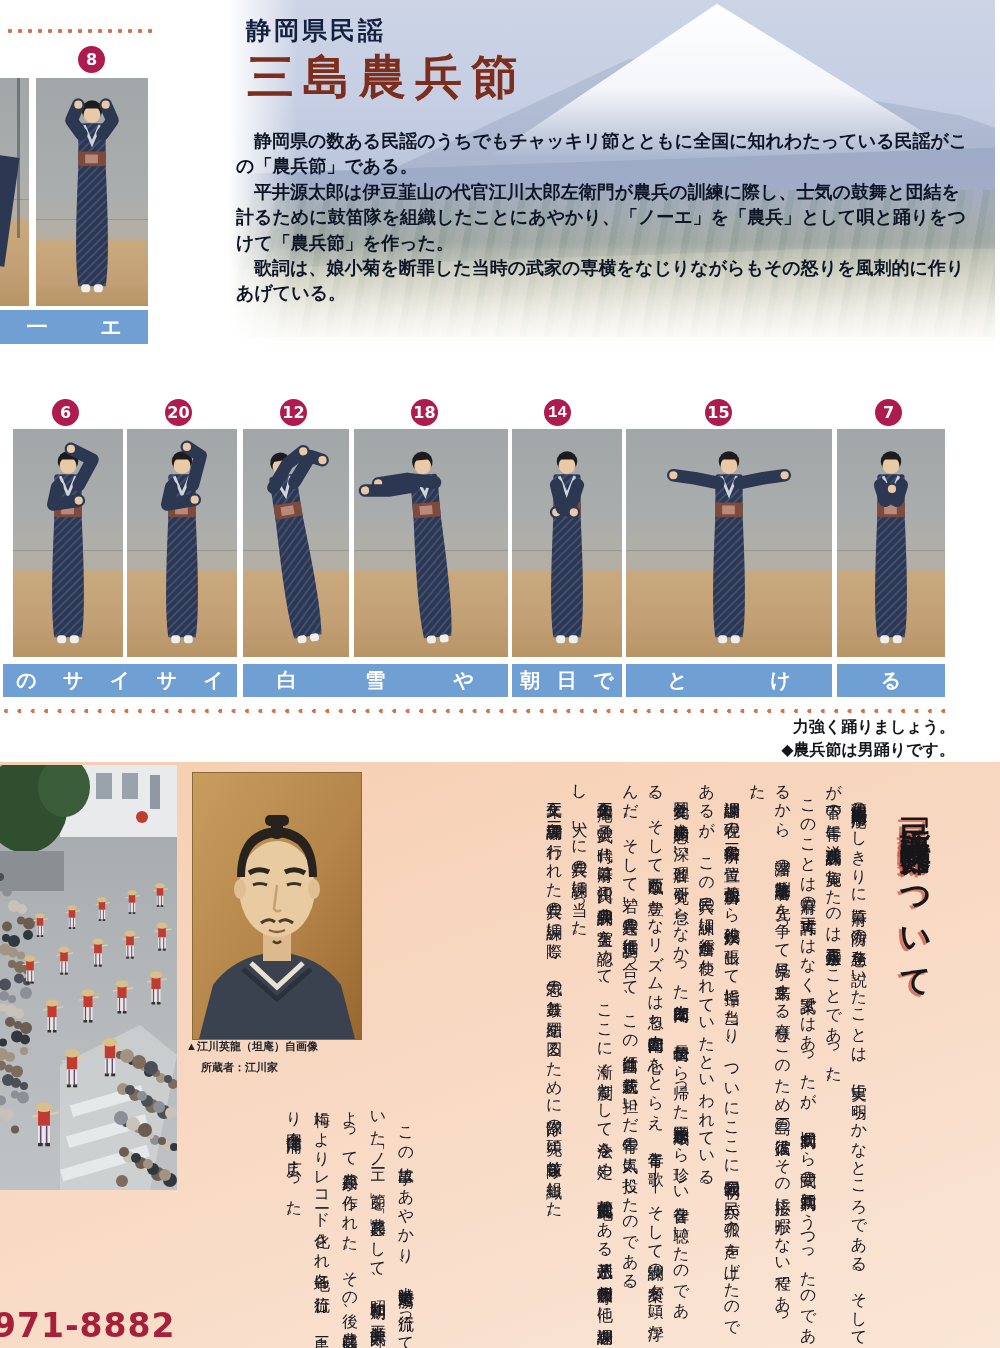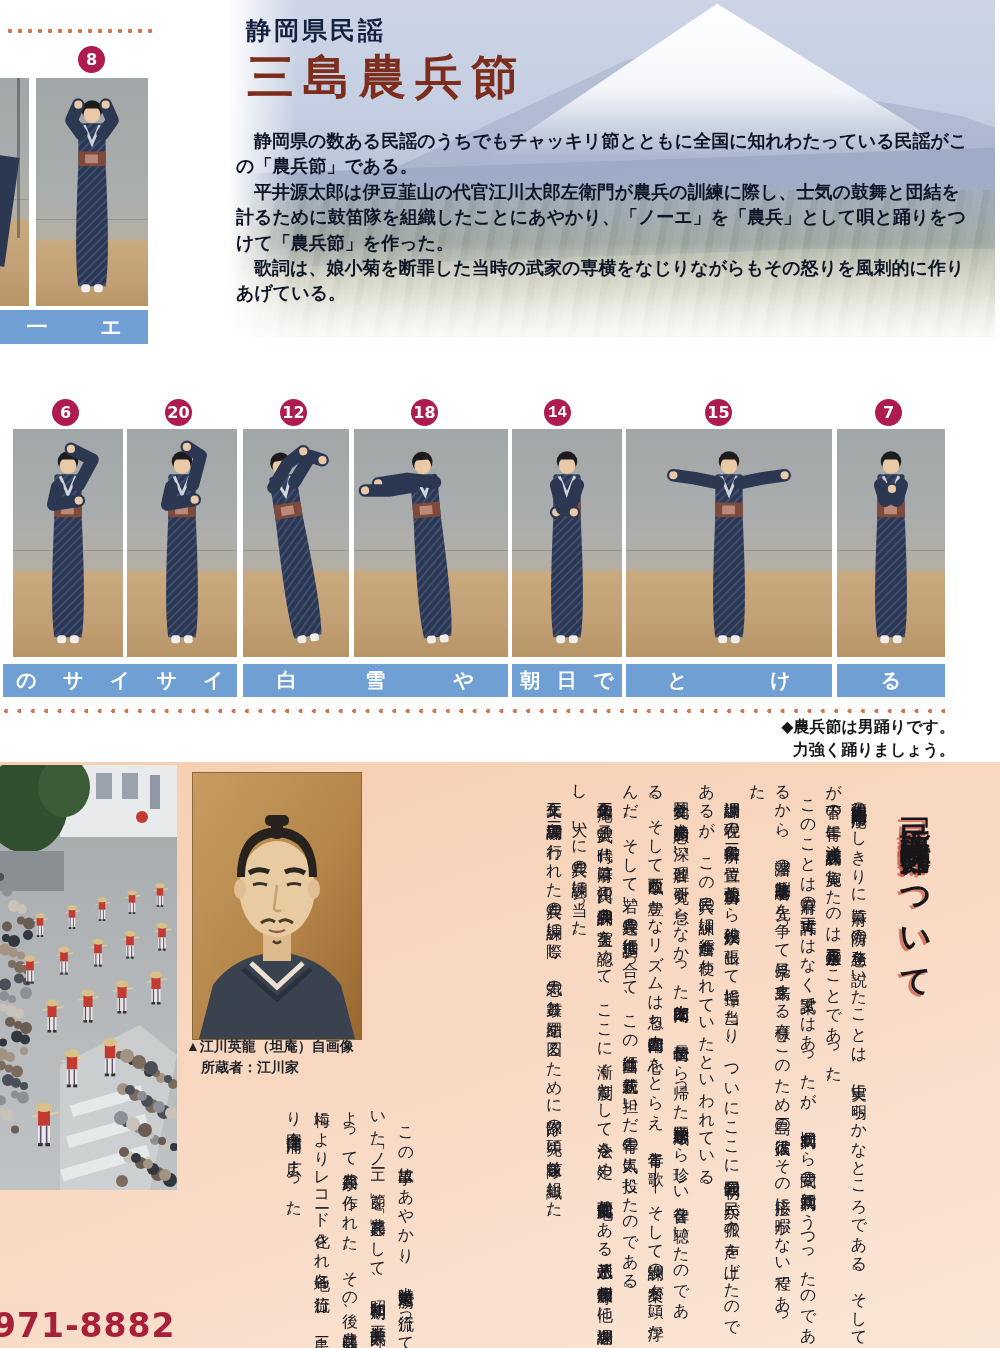--- a/index.html
+++ b/index.html
@@ -77,21 +77,21 @@
 
   
   .note{position:absolute;left:620px;top:715px;width:335px;text-align:right;
         font-size:16px;font-weight:bold;color:#14161c;line-height:23px;}
 
   
   .bottom-bg{position:absolute;left:0;top:762px;width:1000px;height:586px;
         background:linear-gradient(160deg,#f6ceb0 0%,#f8d8c2 45%,#fae6d6 100%);}
   .parade{position:absolute;left:0;top:765px;width:177px;height:425px;background:#b6babd;overflow:hidden;}
   .portrait{position:absolute;left:192px;top:772px;width:170px;height:268px;border:1px solid #8a6a3a;box-sizing:border-box;overflow:hidden;}
-  .pcap{position:absolute;left:186px;top:1036px;width:230px;font-size:14px;color:#20242a;line-height:21px;font-weight:600;}
+  .pcap{position:absolute;left:186px;top:1036px;width:230px;font-size:11px;color:#20242a;line-height:21px;font-weight:600;}
   .pcap .l2{padding-left:15px;}
 
   .v-title{position:absolute;left:894px;top:800px;height:430px;writing-mode:vertical-rl;
         font-size:31px;font-weight:bold;color:#17171a;letter-spacing:4px;
         text-shadow:-3px 2px 0 rgba(206,88,72,.75);}
   .v-main{position:absolute;left:388px;top:773px;width:484px;height:572px;writing-mode:vertical-rl;overflow:hidden;}
   .v-main p{margin:0;text-indent:1em;font-size:16px;letter-spacing:0.8px;line-height:25.4px;color:#191a22;}
   .v-cont{position:absolute;left:194px;top:1100px;width:226px;height:248px;writing-mode:vertical-rl;overflow:hidden;}
   .v-cont p{margin:0;text-indent:1em;font-size:16px;letter-spacing:1.4px;line-height:28px;color:#191a22;}
 
@@ -368,22 +368,22 @@
       <span>と</span>
       <span>け</span>
     </div>
   <div class="cb cb5">
       <span>る</span>
     </div>
 
   <div class="dots dots-mid"></div>
 
   <div class="note">
+    <div>力強く踊りましょう。</div>
     <div>◆農兵節は男踊りです。</div>
-    <div>力強く踊りましょう。</div>
   </div>
 
   <div class="bottom-bg"></div>
 
   <div class="parade">
     <svg id="parade-svg" width="177" height="425" viewBox="0 0 177 425">
         <rect width="177" height="425" fill="#b6babd"></rect>
     <rect width="177" height="425" fill="url(#rd)"></rect>
     <defs>
           <linearGradient id="rd" x1="0" y1="0" x2="0" y2="1">

